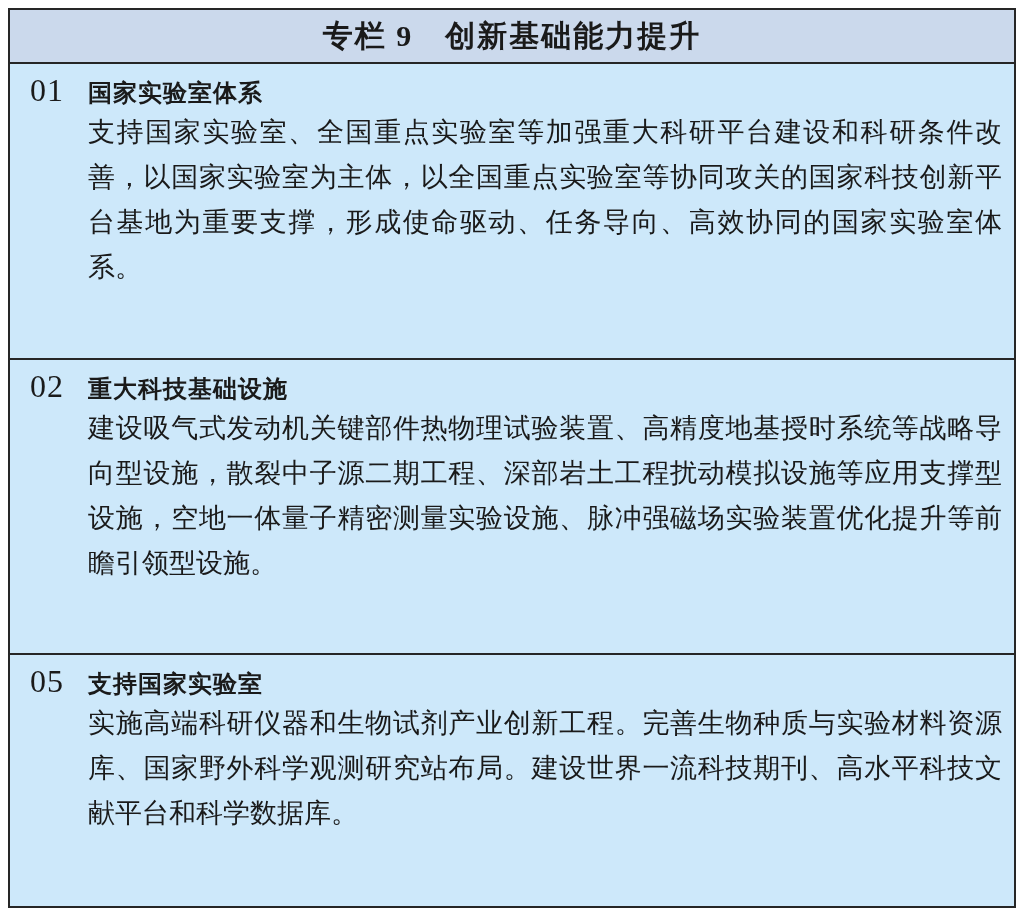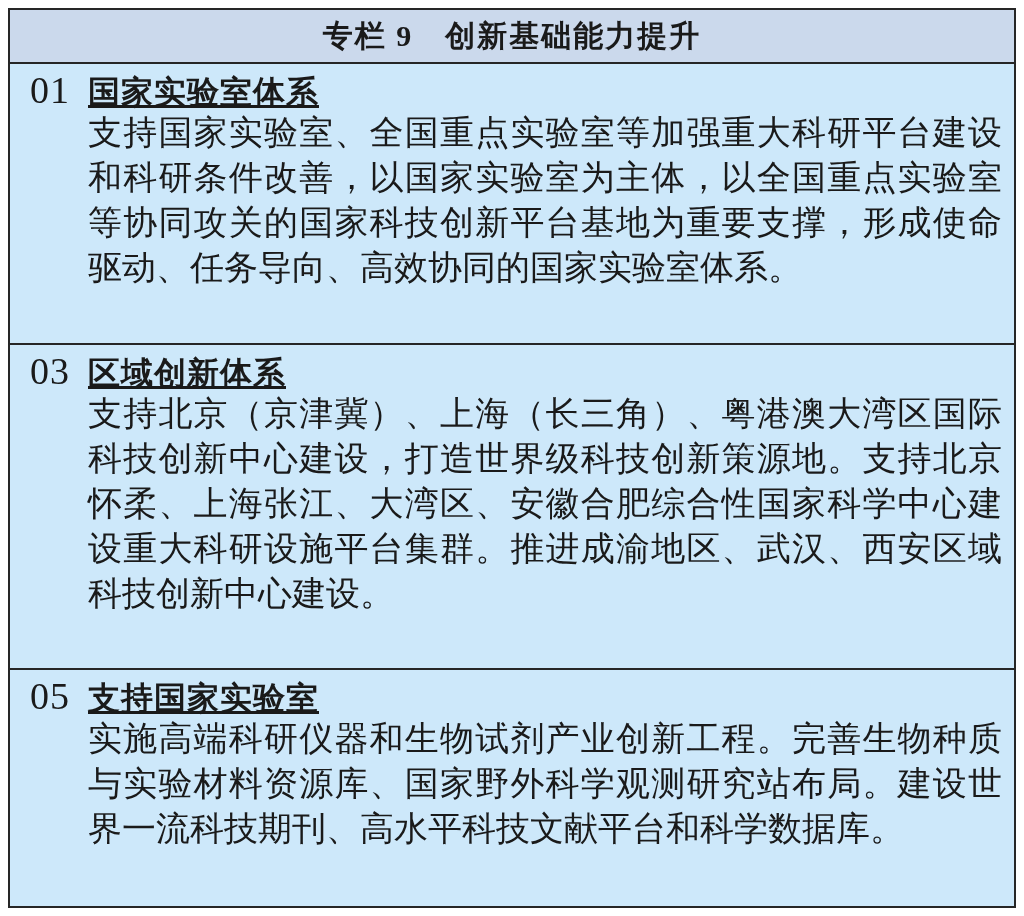--- a/index.html
+++ b/index.html
@@ -52,35 +52,34 @@
     border-bottom: none;
     padding-bottom: 6px;
   }
   .section-head {
     display: flex;
     align-items: baseline;
     line-height: 40px;
     height: 40px;
   }
   .num {
-    font-size: 38px;
+    font-size: 32px;
     width: 58px;
     flex: 0 0 58px;
     letter-spacing: 1px;
   }
   .heading {
-    font-size: 32px;
+    font-size: 24px;
     font-weight: bold;
     letter-spacing: 1px;
-    text-decoration: underline;
   }
   .body {
     margin: 0 0 0 58px;
     width: 914px;
-    font-size: 34px;
+    font-size: 27px;
     line-height: 45px;
     text-align: justify;
     text-justify: inter-ideograph;
   }
 </style>
 </head>
 <body>
 
 <div class="panel">
 
@@ -91,28 +90,28 @@
   <div class="sections">
 
     <div class="section">
       <div class="section-head">
         <span class="num">01</span>
         <span class="heading">国家实验室体系</span>
       </div>
       <p class="body">支持国家实验室、全国重点实验室等加强重大科研平台建设和科研条件改善，以国家实验室为主体，以全国重点实验室等协同攻关的国家科技创新平台基地为重要支撑，形成使命驱动、任务导向、高效协同的国家实验室体系。</p>
     </div>
 
-
     <div class="section">
       <div class="section-head">
-        <span class="num">03</span>
-        <span class="heading">区域创新体系</span>
+        <span class="num">02</span>
+        <span class="heading">重大科技基础设施</span>
       </div>
-      <p class="body">支持北京（京津冀）、上海（长三角）、粤港澳大湾区国际科技创新中心建设，打造世界级科技创新策源地。支持北京怀柔、上海张江、大湾区、安徽合肥综合性国家科学中心建设重大科研设施平台集群。推进成渝地区、武汉、西安区域科技创新中心建设。</p>
+      <p class="body">建设吸气式发动机关键部件热物理试验装置、高精度地基授时系统等战略导向型设施，散裂中子源二期工程、深部岩土工程扰动模拟设施等应用支撑型设施，空地一体量子精密测量实验设施、脉冲强磁场实验装置优化提升等前瞻引领型设施。</p>
     </div>
+
 
     <div class="section">
       <div class="section-head">
         <span class="num">05</span>
         <span class="heading">支持国家实验室</span>
       </div>
       <p class="body">实施高端科研仪器和生物试剂产业创新工程。完善生物种质与实验材料资源库、国家野外科学观测研究站布局。建设世界一流科技期刊、高水平科技文献平台和科学数据库。</p>
     </div>
 
   </div>

